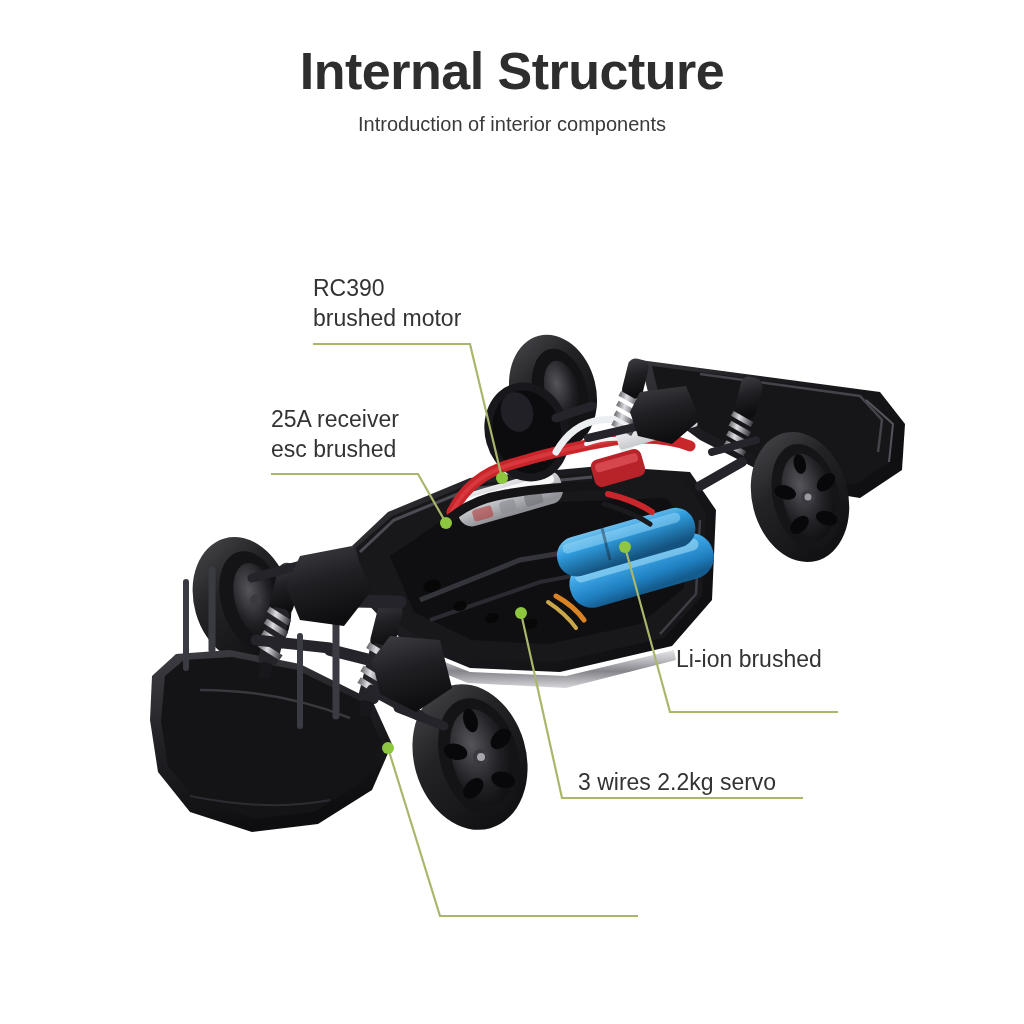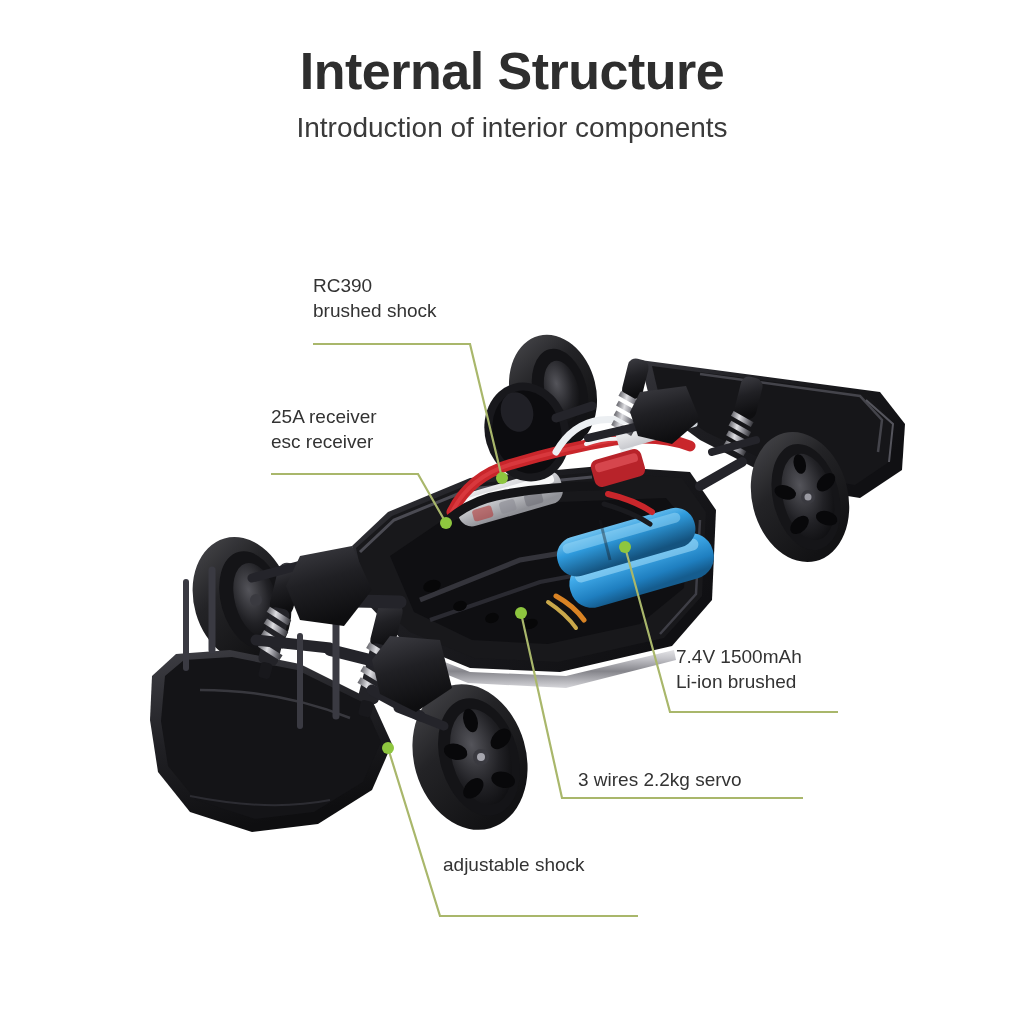--- a/index.html
+++ b/index.html
@@ -13,32 +13,32 @@
   }
   .page{position:relative;width:1024px;height:936px;}
 
   
   .header{position:absolute;left:0;top:44px;width:1024px;text-align:center;}
   .title{
     font-size:52px;font-weight:bold;letter-spacing:-0.5px;
     color:#2e2e2e;line-height:1.05;margin:0;
   }
   .subtitle{
-    font-size:28px;font-weight:normal;color:#3a3a3a;
+    font-size:20px;font-weight:normal;color:#3a3a3a;
     margin:14px 0 0 0;line-height:1.1;
   }
 
   
   .stage{position:absolute;left:0;top:0;width:1024px;height:1024px;}
   .stage svg{position:absolute;left:0;top:0;}
 
   
   .callout{position:absolute;}
   .callout .ctext{
-    font-size:19px;line-height:1.30;color:#333333;white-space:pre;
+    font-size:23px;line-height:1.30;color:#333333;white-space:pre;
     font-family:"Liberation Sans", sans-serif;
   }
   #cl-motor{left:313px;top:274px;}
   #cl-esc{left:271px;top:405px;}
   #cl-batt{left:676px;top:645px;}
   #cl-servo{left:578px;top:768px;}
   #cl-shock{left:443px;top:853px;}
 </style>
 </head>
 <body>
@@ -343,34 +343,32 @@
         <circle cx="446" cy="523" r="6"></circle>
         <circle cx="625" cy="547" r="6"></circle>
         <circle cx="521" cy="613" r="6"></circle>
         <circle cx="388" cy="748" r="6"></circle>
       </g>
     </svg>
   </div>
 
   <div class="callout" id="cl-motor">
     <div class="ctext">RC390</div>
-    <div class="ctext">brushed shock</div>
+    <div class="ctext">brushed motor</div>
   </div>
 
   <div class="callout" id="cl-esc">
     <div class="ctext">25A receiver</div>
-    <div class="ctext">esc receiver</div>
+    <div class="ctext">esc brushed</div>
   </div>
 
   <div class="callout" id="cl-batt">
-    <div class="ctext">7.4V 1500mAh</div>
     <div class="ctext">Li-ion brushed</div>
   </div>
 
   <div class="callout" id="cl-servo">
     <div class="ctext">3 wires 2.2kg servo</div>
   </div>
 
   <div class="callout" id="cl-shock">
-    <div class="ctext">adjustable shock</div>
   </div>
 
 </div>
 
 </body></html>

